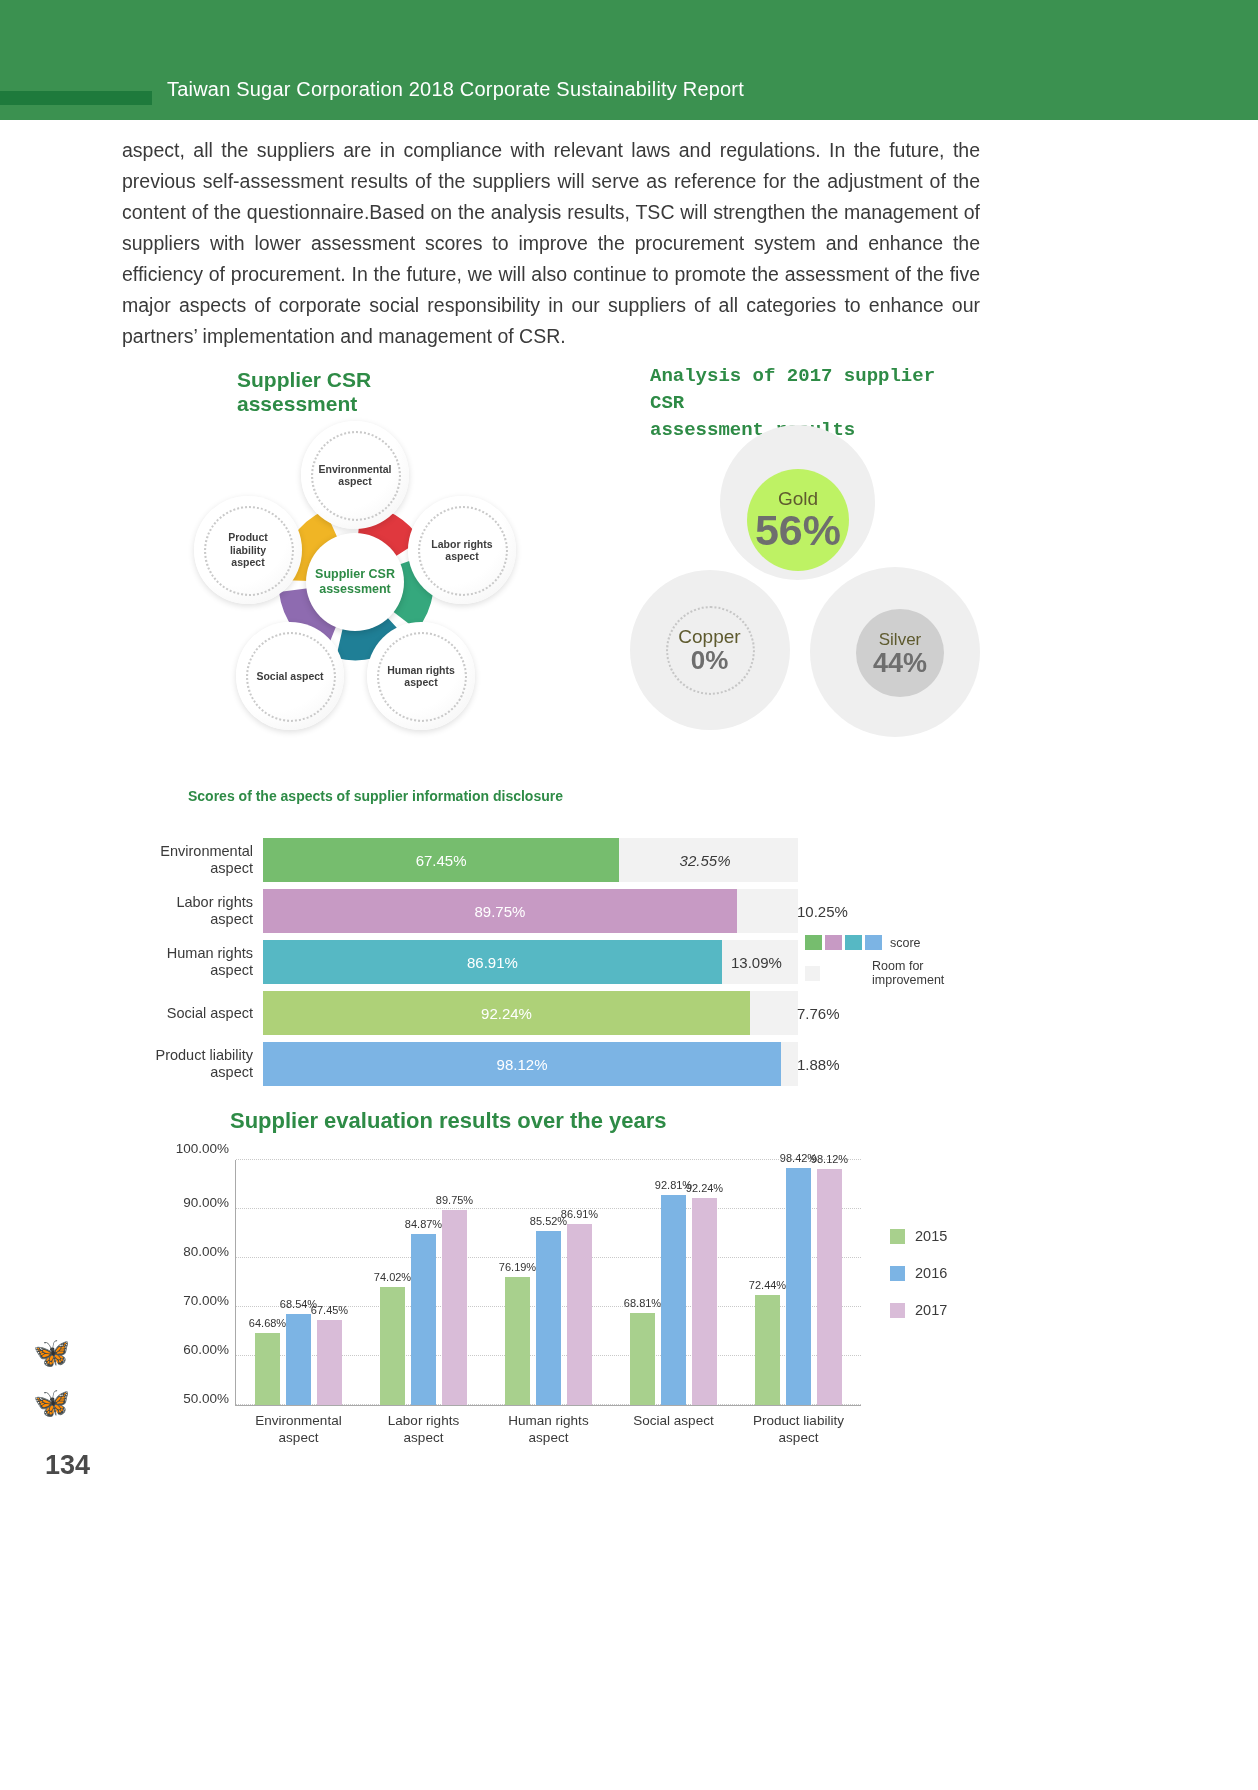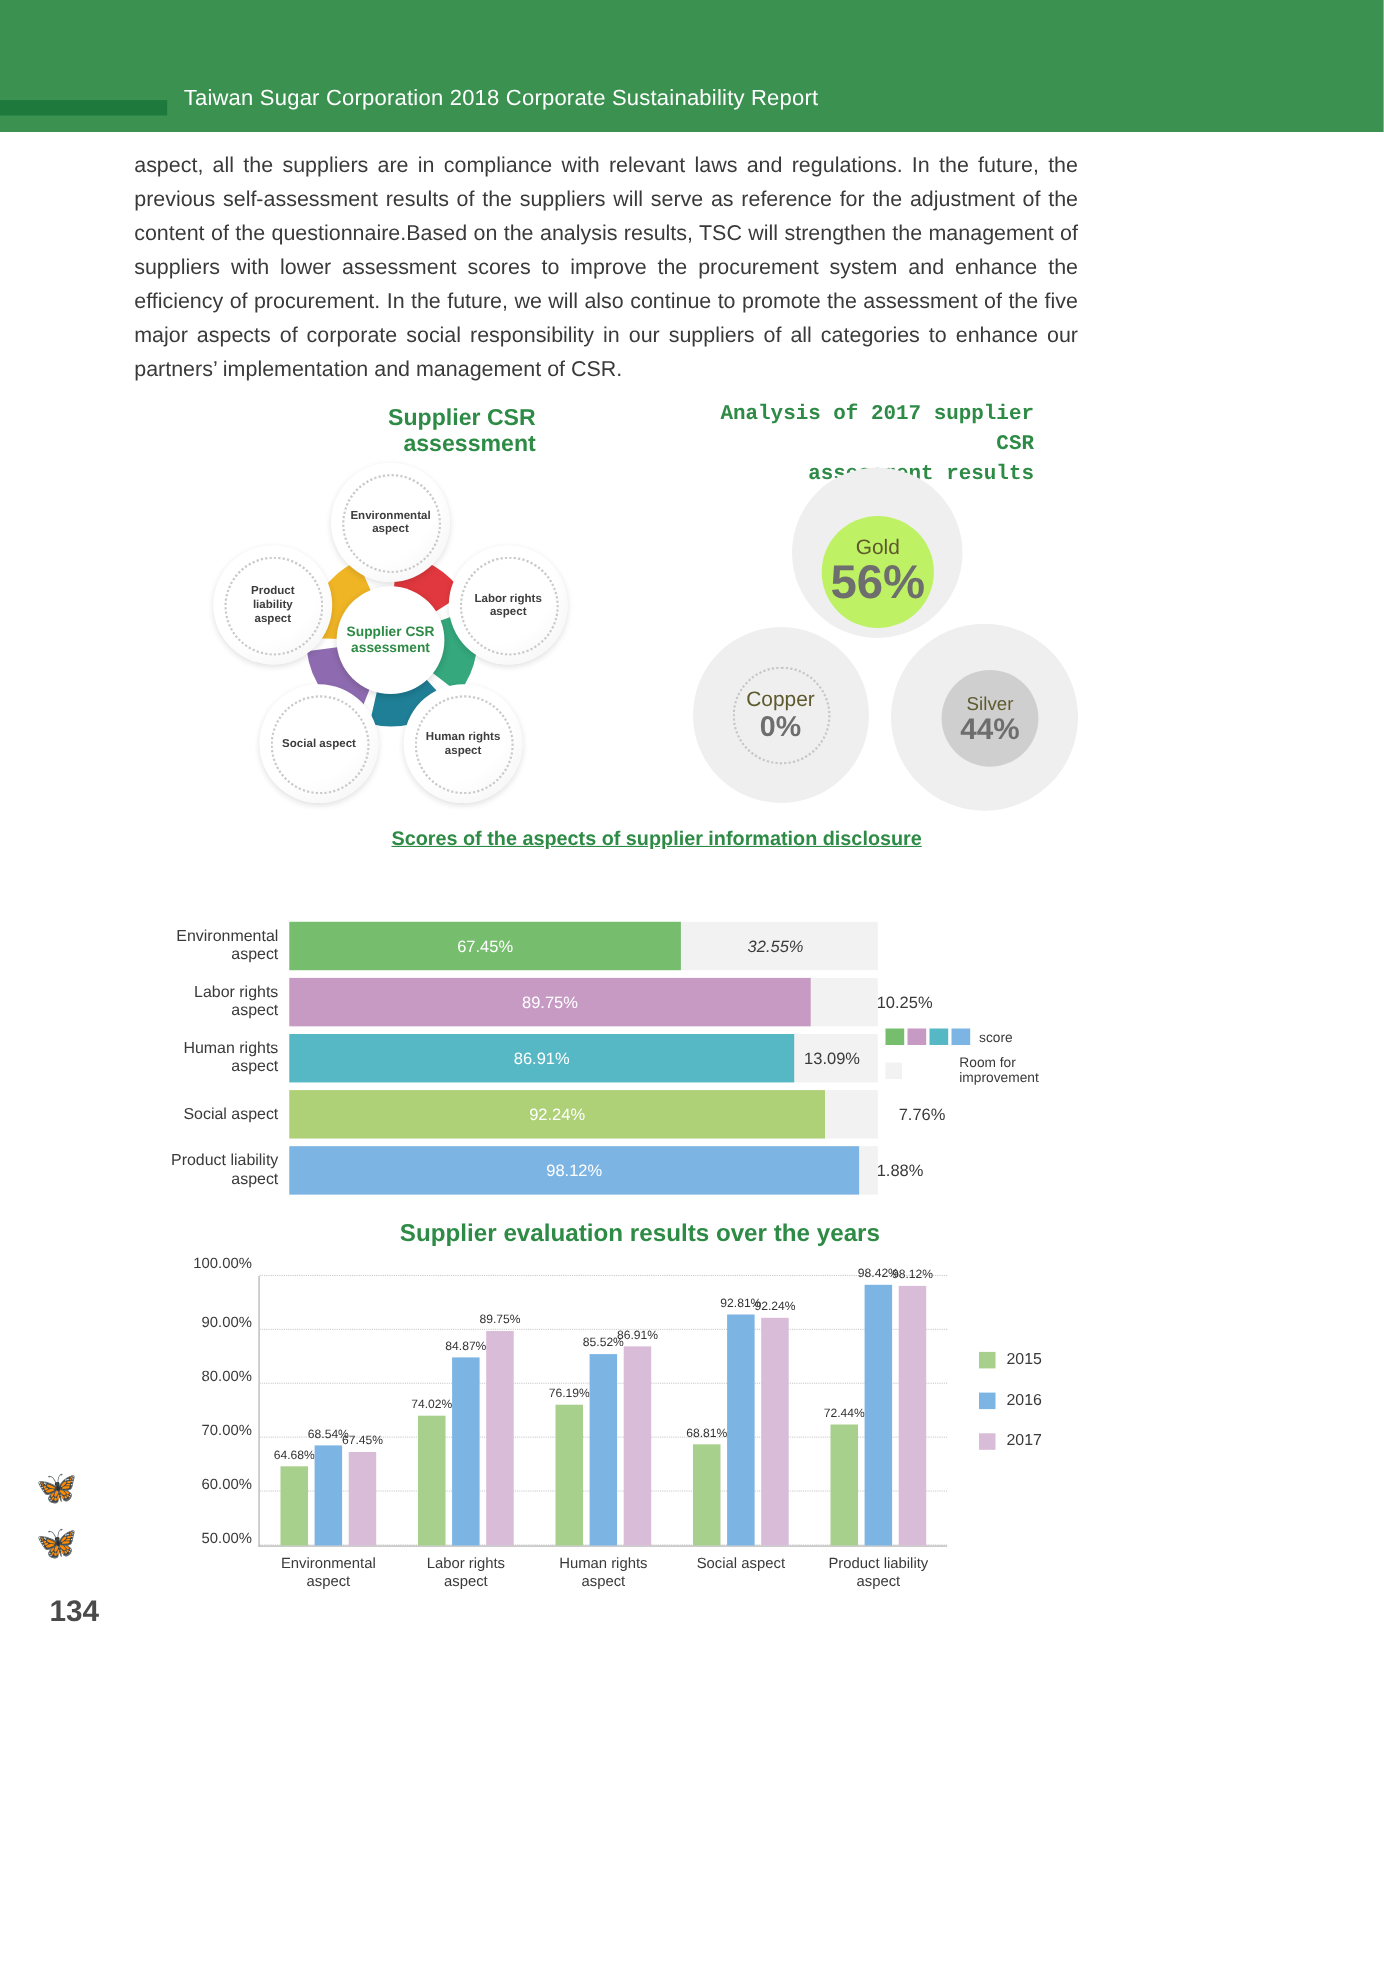--- a/index.html
+++ b/index.html
@@ -18,25 +18,25 @@
     position:absolute;left:167px;top:78px;font-size:20px;color:#ffffff;
     letter-spacing:.2px;white-space:nowrap;
   }
   
   #paragraph{
     position:absolute;left:122px;top:135px;width:858px;
     font-size:19.5px;line-height:31px;color:#3a3a3a;text-align:justify;
   }
   
   .sec-title{
-    position:absolute;color:#2e8b46;font-weight:bold;text-align:right;
+    position:absolute;color:#2e8b46;font-weight:bold;text-align:left;
   }
   #title-csr{left:237px;top:368px;width:250px;font-size:21px;}
   #title-analysis{left:650px;top:363px;width:290px;font-size:19px;line-height:27px;font-family:Liberation Mono, monospace;}
-  #title-scores{left:188px;top:752px;width:650px;font-size:18px;text-decoration:underline;}
+  #title-scores{left:188px;top:788px;width:650px;font-size:14px;}
   #title-years{left:230px;top:1108px;width:570px;font-size:22px;}
 
   
   #flower{position:absolute;left:185px;top:405px;width:350px;height:340px;}
   .petal-circle{
     position:absolute;width:108px;height:108px;border-radius:50%;
     background:radial-gradient(circle at 35% 30%, #ffffff 55%, #f1f1f1 100%);
     box-shadow:0 2px 6px rgba(0,0,0,.13);
     display:flex;align-items:center;justify-content:center;
   }
@@ -244,21 +244,21 @@
           <span style="position: absolute; left: 50%; transform: translateX(-50%); white-space: nowrap;">13.09%</span>
         </div>
       </div>
     </div>
     <div class="hrow" style="top: 153px;">
       <div class="hlabel"><span>Social aspect</span></div>
       <div class="htrack">
         <div class="hfill" style="width: 487.027px; background: rgb(174, 209, 120);">
           <span>92.24%</span>
         </div>
-        <div class="hrest" style="left: 487.027px; width: 40.9728px; margin-left: 20px;">
+        <div class="hrest" style="left: 487.027px; width: 40.9728px;">
           <span style="position: absolute; left: 100%; transform: translateX(6px); white-space: nowrap;">7.76%</span>
         </div>
       </div>
     </div>
     <div class="hrow" style="top: 204px;">
       <div class="hlabel"><span>Product liability</span><br><span>aspect</span></div>
       <div class="htrack">
         <div class="hfill" style="width: 518.074px; background: rgb(124, 180, 228);">
           <span>98.12%</span>
         </div>

